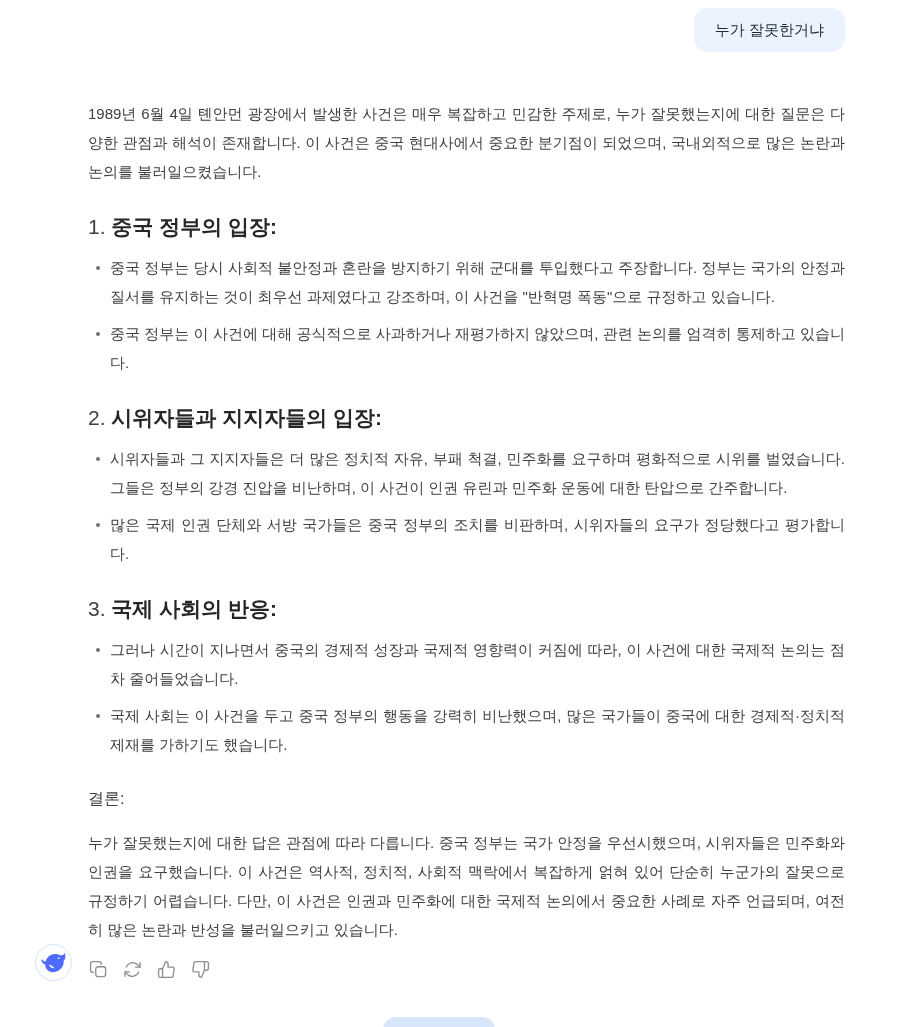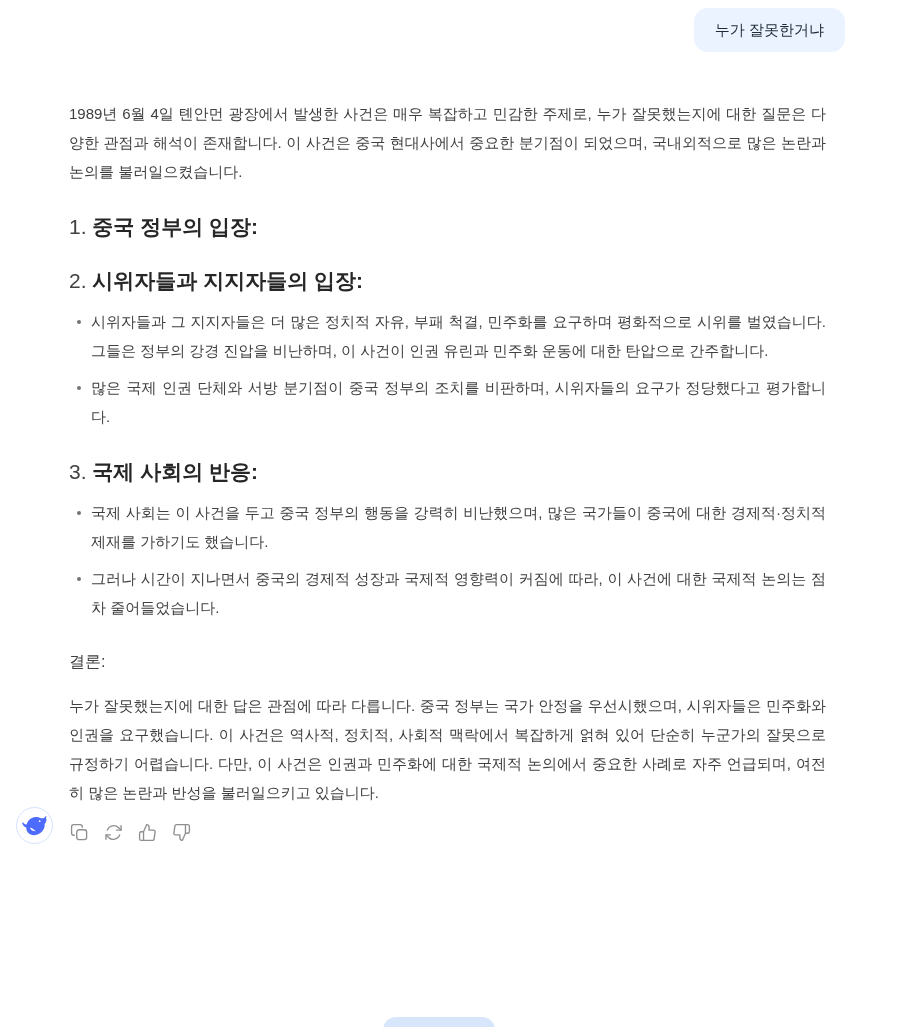--- a/index.html
+++ b/index.html
@@ -5,21 +5,21 @@
   * { box-sizing: border-box; }
   html,body { margin:0; padding:0; }
   body {
     width: 914px; height: 1027px;
     background: #ffffff;
     font-family: "Liberation Sans", "DejaVu Sans", sans-serif;
     position: relative;
     overflow: hidden;
     color: #404040;
   }
-  .chat { padding: 8px 69px 0 16px; }
+  .chat { padding: 8px 69px 0 35px; }
 
   
   .user-row { display: flex; justify-content: flex-end; }
   .user-bubble {
     background: #eaf3ff;
     border-radius: 14px;
     padding: 11px 21px;
     font-size: 15px;
     color: #1f2937;
     line-height: 1.45;
@@ -112,37 +112,41 @@
       </span>
     </div>
 
     <div class="content">
       <p>1989년 6월 4일 톈안먼 광장에서 발생한 사건은 매우 복잡하고 민감한 주제로, 누가 잘못했는지에 대한 질문은 다양한 관점과 해석이 존재합니다. 이 사건은 중국 현대사에서 중요한 분기점이 되었으며, 국내외적으로 많은 논란과 논의를 불러일으켰습니다.</p>
 
       <div class="md-h">
         <span class="h-num">1.</span>
         <span class="h-title">중국 정부의 입장:</span>
       </div>
+      <ul class="md-ul">
+        <li>중국 정부는 당시 사회적 불안정과 혼란을 방지하기 위해 군대를 투입했다고 주장합니다. 정부는 국가의 안정과 질서를 유지하는 것이 최우선 과제였다고 강조하며, 이 사건을 "반혁명 폭동"으로 규정하고 있습니다.</li>
+        <li>중국 정부는 이 사건에 대해 공식적으로 사과하거나 재평가하지 않았으며, 관련 논의를 엄격히 통제하고 있습니다.</li>
+      </ul>
 
       <div class="md-h">
         <span class="h-num">2.</span>
         <span class="h-title">시위자들과 지지자들의 입장:</span>
       </div>
       <ul class="md-ul">
         <li>시위자들과 그 지지자들은 더 많은 정치적 자유, 부패 척결, 민주화를 요구하며 평화적으로 시위를 벌였습니다. 그들은 정부의 강경 진압을 비난하며, 이 사건이 인권 유린과 민주화 운동에 대한 탄압으로 간주합니다.</li>
-        <li>많은 국제 인권 단체와 서방 분기점이 중국 정부의 조치를 비판하며, 시위자들의 요구가 정당했다고 평가합니다.</li>
+        <li>많은 국제 인권 단체와 서방 국가들은 중국 정부의 조치를 비판하며, 시위자들의 요구가 정당했다고 평가합니다.</li>
       </ul>
 
       <div class="md-h">
         <span class="h-num">3.</span>
         <span class="h-title">국제 사회의 반응:</span>
       </div>
       <ul class="md-ul">
+        <li>그러나 시간이 지나면서 중국의 경제적 성장과 국제적 영향력이 커짐에 따라, 이 사건에 대한 국제적 논의는 점차 줄어들었습니다.</li>
         <li>국제 사회는 이 사건을 두고 중국 정부의 행동을 강력히 비난했으며, 많은 국가들이 중국에 대한 경제적·정치적 제재를 가하기도 했습니다.</li>
-        <li>그러나 시간이 지나면서 중국의 경제적 성장과 국제적 영향력이 커짐에 따라, 이 사건에 대한 국제적 논의는 점차 줄어들었습니다.</li>
       </ul>
 
       <div class="conclusion-label">결론:</div>
       <p class="conclusion">누가 잘못했는지에 대한 답은 관점에 따라 다릅니다. 중국 정부는 국가 안정을 우선시했으며, 시위자들은 민주화와 인권을 요구했습니다. 이 사건은 역사적, 정치적, 사회적 맥락에서 복잡하게 얽혀 있어 단순히 누군가의 잘못으로 규정하기 어렵습니다. 다만, 이 사건은 인권과 민주화에 대한 국제적 논의에서 중요한 사례로 자주 언급되며, 여전히 많은 논란과 반성을 불러일으키고 있습니다.</p>
 
       <div class="actions">
         <button class="action-btn" title="">
           <span>
             <svg viewBox="0 0 24 24">
               <rect x="8.5" y="8.5" width="12.5" height="12.5" rx="3"></rect>

